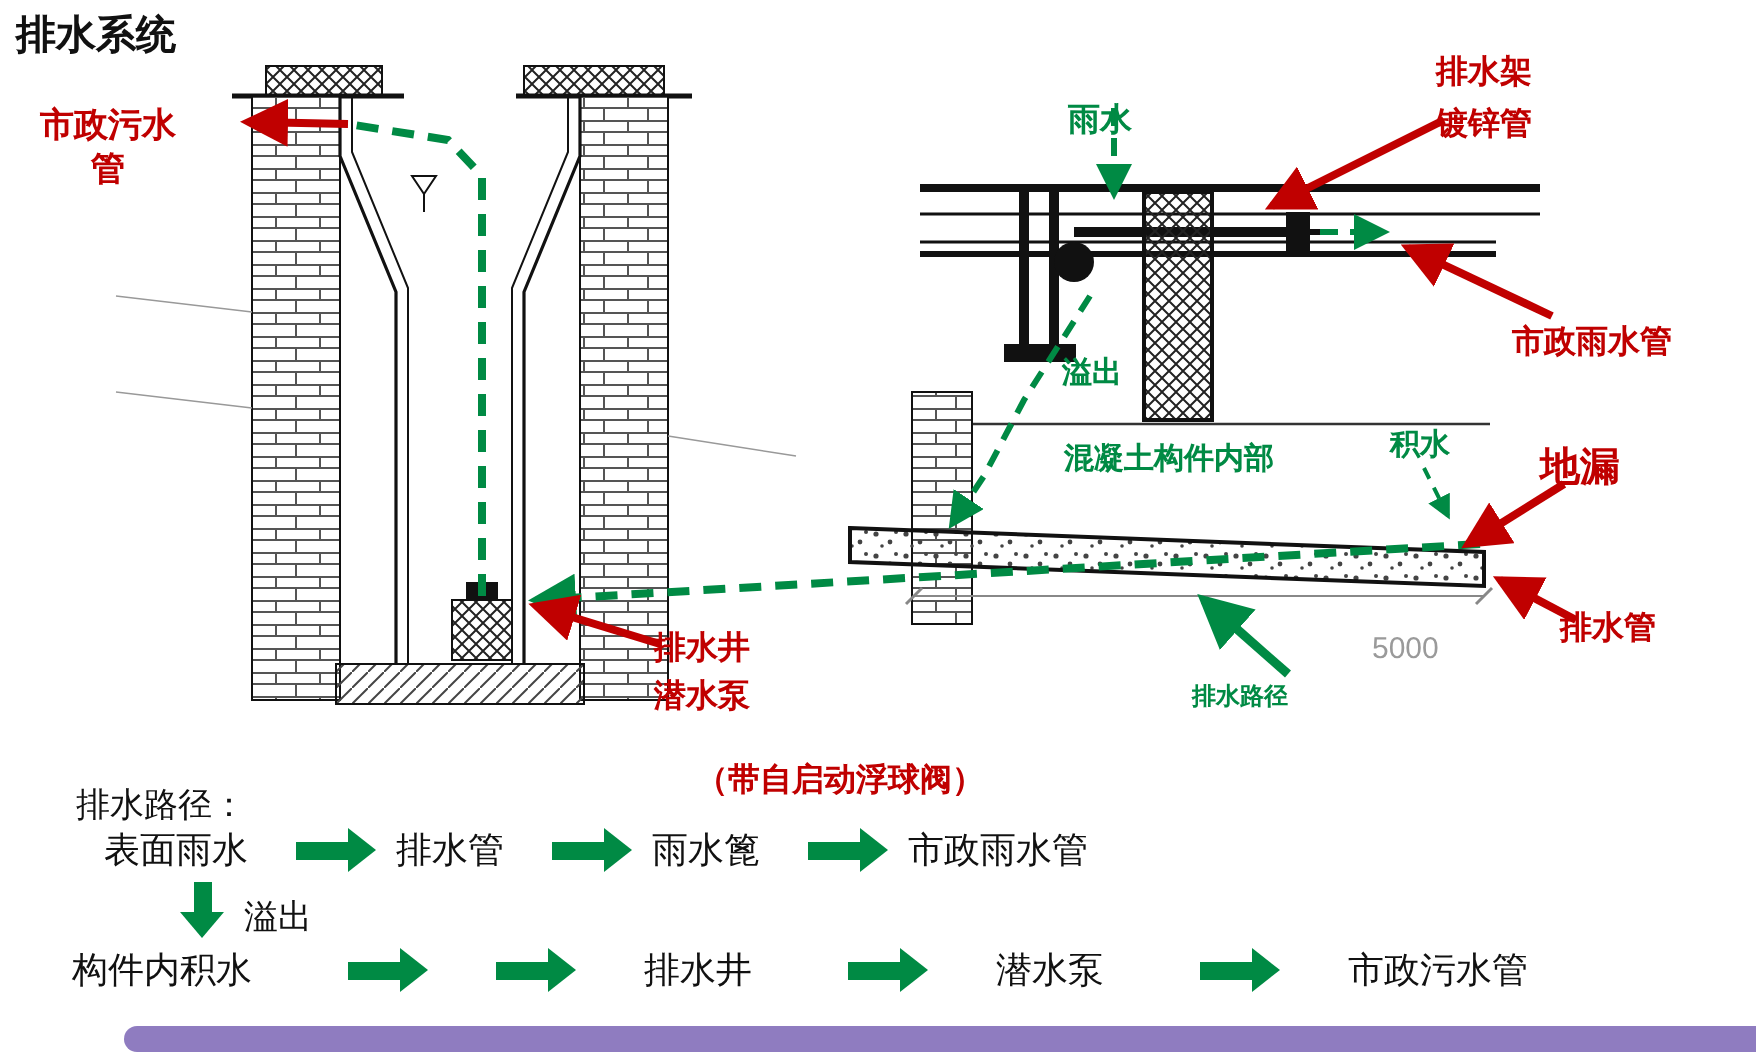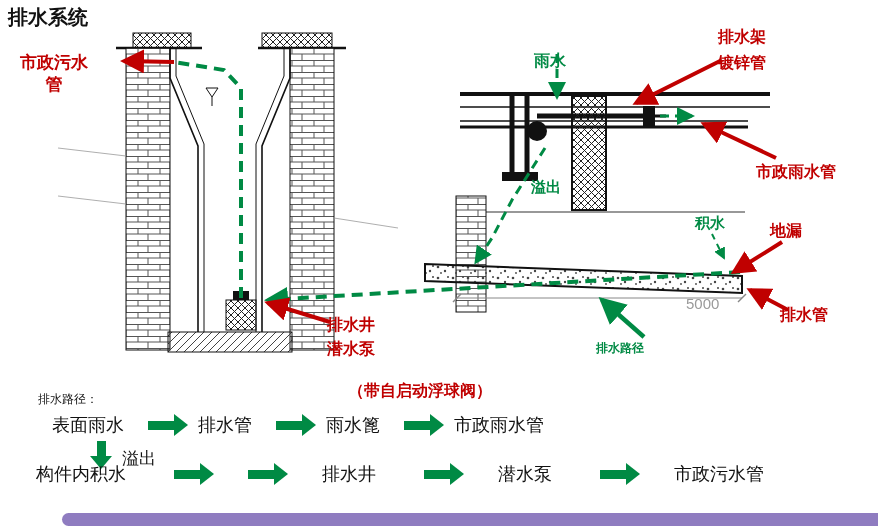--- a/index.html
+++ b/index.html
@@ -24,21 +24,21 @@
   
   .sr{stroke:var(--red);stroke-width:4;fill:none;}
   .sg{stroke:var(--green);stroke-width:4.5;fill:none;}
   .gd{stroke:var(--green);stroke-width:3;stroke-dasharray:9 6;fill:none;}
   .gd4{stroke:var(--green);stroke-width:4;stroke-dasharray:11 7;fill:none;}
   .gdt{stroke:var(--green);stroke-width:2;stroke-dasharray:6 5;fill:none;}
   .mf-red{fill:var(--red);}
   .mf-green{fill:var(--green);}
 
   
-  .flow-heading{position:absolute;left:38px;top:391px;font-size:12px;color:#111;}
+  .flow-heading{position:absolute;left:38px;top:391px;font-size:17px;color:#111;}
   .flow-row{position:absolute;display:flex;align-items:center;font-size:18px;color:#111;white-space:nowrap;}
   .harrow{position:relative;width:26px;height:9px;background:var(--green);flex:0 0 auto;}
   .harrow::after{content:"";position:absolute;left:26px;top:-6.5px;width:0;height:0;
     border-left:14px solid var(--green);border-top:11px solid transparent;border-bottom:11px solid transparent;}
   .varrow{position:absolute;left:97px;top:441px;width:9px;height:15px;background:var(--green);}
   .varrow::after{content:"";position:absolute;top:15px;left:-7px;width:0;height:0;
     border-top:13px solid var(--green);border-left:11px solid transparent;border-right:11px solid transparent;}
   .overflow2{position:absolute;left:122px;top:447px;font-size:17px;color:#111;}
 
   .purple-bar{position:absolute;left:62px;top:513px;width:816px;height:13px;
@@ -138,45 +138,46 @@
   </svg>
 
   <div class="title">排水系统</div>
 
   <div class="lbl red" style="left:18px;top:52px;width:72px;text-align:center;font-size:17px;">市政污水管</div>
   <div class="lbl green" style="left:534px;top:28px;font-size:16px;margin-top:23px;">雨水</div>
   <div class="lbl red two-line" style="left:718px;top:24px;font-size:16px;line-height:1.6;">排水架
 镀锌管</div>
   <div class="lbl red" style="left:756px;top:162px;font-size:16px;">市政雨水管</div>
   <div class="lbl green" style="left:531px;top:177px;font-size:15px;">溢出</div>
+  <div class="lbl green" style="left:532px;top:220px;font-size:15px;">混凝土构件内部</div>
   <div class="lbl green" style="left:695px;top:213px;font-size:15px;">积水</div>
-  <div class="lbl red" style="left:770px;top:221px;font-size:16px;">地漏</div>
+  <div class="lbl red" style="left:770px;top:221px;font-size:20px;">地漏</div>
   <div class="lbl red" style="left:780px;top:305px;font-size:16px;">排水管</div>
-  <div class="lbl gray" style="left:686px;top:294px;font-size:15px;">5000</div>
+  <div class="lbl gray" style="left:686px;top:315px;font-size:15px;">5000</div>
   <div class="lbl green" style="left:596px;top:341px;font-size:12px;">排水路径</div>
   <div class="lbl red two-line" style="left:327px;top:313px;font-size:16px;line-height:1.5;">排水井
 潜水泵</div>
   <div class="lbl red" style="left:348px;top:381px;font-size:16px;">（带自启动浮球阀）</div>
 
   <div class="flow-heading">排水路径：</div>
 
   <div class="flow-row" style="left:52px;top:413px;gap:24px;justify-content:flex-end;">
     <span>表面雨水</span>
     <span class="harrow"></span>
     <span>排水管</span>
     <span class="harrow"></span>
     <span>雨水篦</span>
     <span class="harrow"></span>
     <span>市政雨水管</span>
   </div>
 
   <span class="varrow"></span>
   <div class="overflow2">溢出</div>
 
-  <div class="flow-row" style="left:36px;top:462px;gap:48px;">
+  <div class="flow-row" style="left:36px;top:473px;gap:48px;">
     <span>构件内积水</span>
     <span class="harrow"></span>
     <span class="harrow"></span>
     <span>排水井</span>
     <span class="harrow"></span>
     <span>潜水泵</span>
     <span class="harrow"></span>
     <span>市政污水管</span>
   </div>
 

